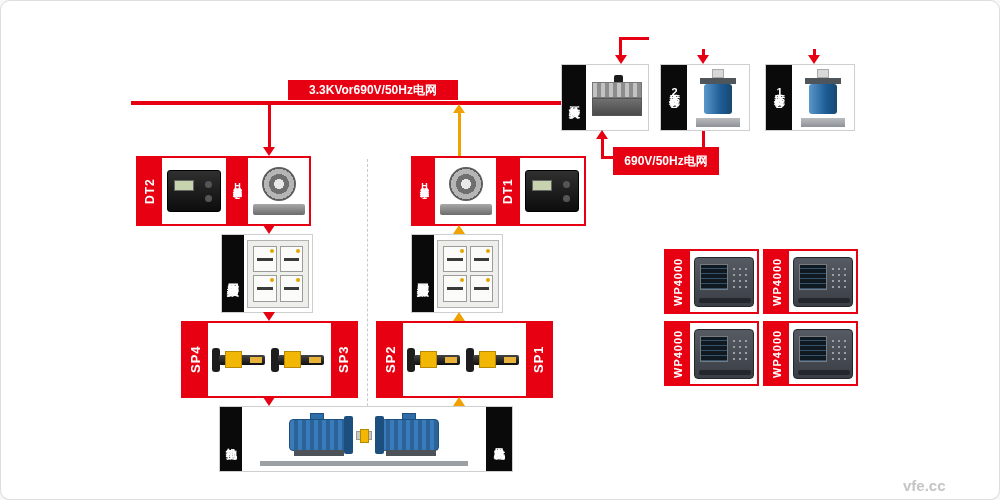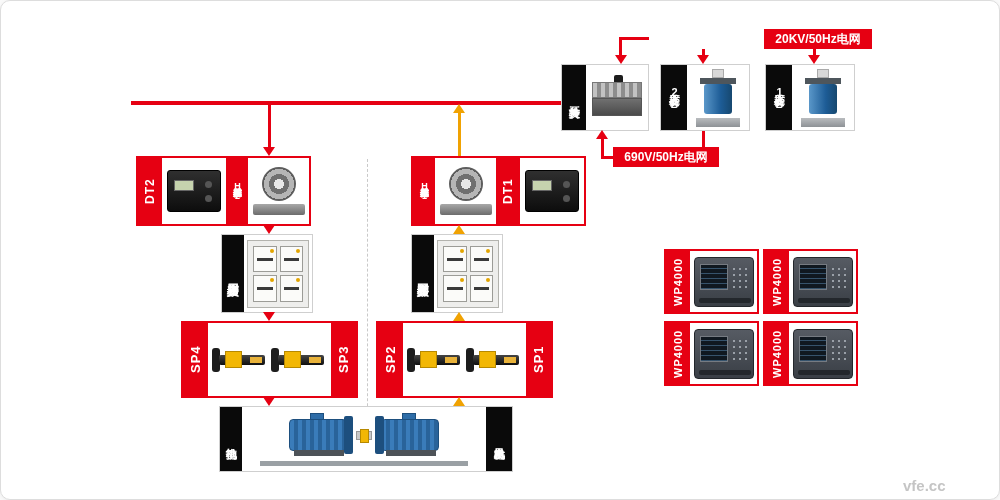--- a/index.html
+++ b/index.html
@@ -96,20 +96,21 @@
   .wp-base{position:absolute;left:4px;bottom:3px;width:52px;height:5px;background:#23272c;border-radius:2px}
 </style>
 </head>
 <body>
 
 <div class="canvas">
 
   <div class="dashline" style="left:366px;top:158px;height:312px"></div>
 
   <div class="busline" style="left:130px;top:100px;width:430px"></div>
+  <div class="redlab" style="left:287px;top:79px;width:170px;height:20px">3.3KVor690V/50Hz电网</div>
 
   <div class="box gray" style="left:560px;top:63px;width:88px;height:67px">
     <div class="strip black vtext" style="width:24px;font-size:11px">转换开关</div>
     <div class="imgarea">
       <div class="sw-icon">
           <div class="sw-handle"></div>
           <div class="sw-top"></div>
           <div class="sw-front"></div>
         </div>
     </div>
@@ -132,22 +133,21 @@
     <div class="imgarea">
       <div class="tx-icon">
           <div class="tx-bush"></div>
           <div class="tx-top"></div>
           <div class="tx-body"></div>
           <div class="tx-base"></div>
         </div>
     </div>
   </div>
 
-  <div class="redlab" style="left:763px;top:28px;width:108px;height:20px">20KV/50Hz电网</div>
-  <div class="redlab" style="left:612px;top:146px;width:106px;height:20px">690V/50Hz电网</div>
+  <div class="redlab" style="left:612px;top:146px;width:106px;height:28px">690V/50Hz电网</div>
 
   <div class="vl" style="left:812px;top:48px;height:7px"></div>
   <div class="tri down" style="left:807px;top:54px"></div>
   <div class="vl" style="left:701px;top:48px;height:7px"></div>
   <div class="tri down" style="left:696px;top:54px"></div>
   <div class="hl" style="left:618px;top:36px;width:30px"></div>
   <div class="vl" style="left:618px;top:36px;height:19px"></div>
   <div class="tri down" style="left:614px;top:54px"></div>
   <div class="vl" style="left:701px;top:130px;height:16px"></div>
   <div class="hl" style="left:600px;top:155px;width:12px"></div>

